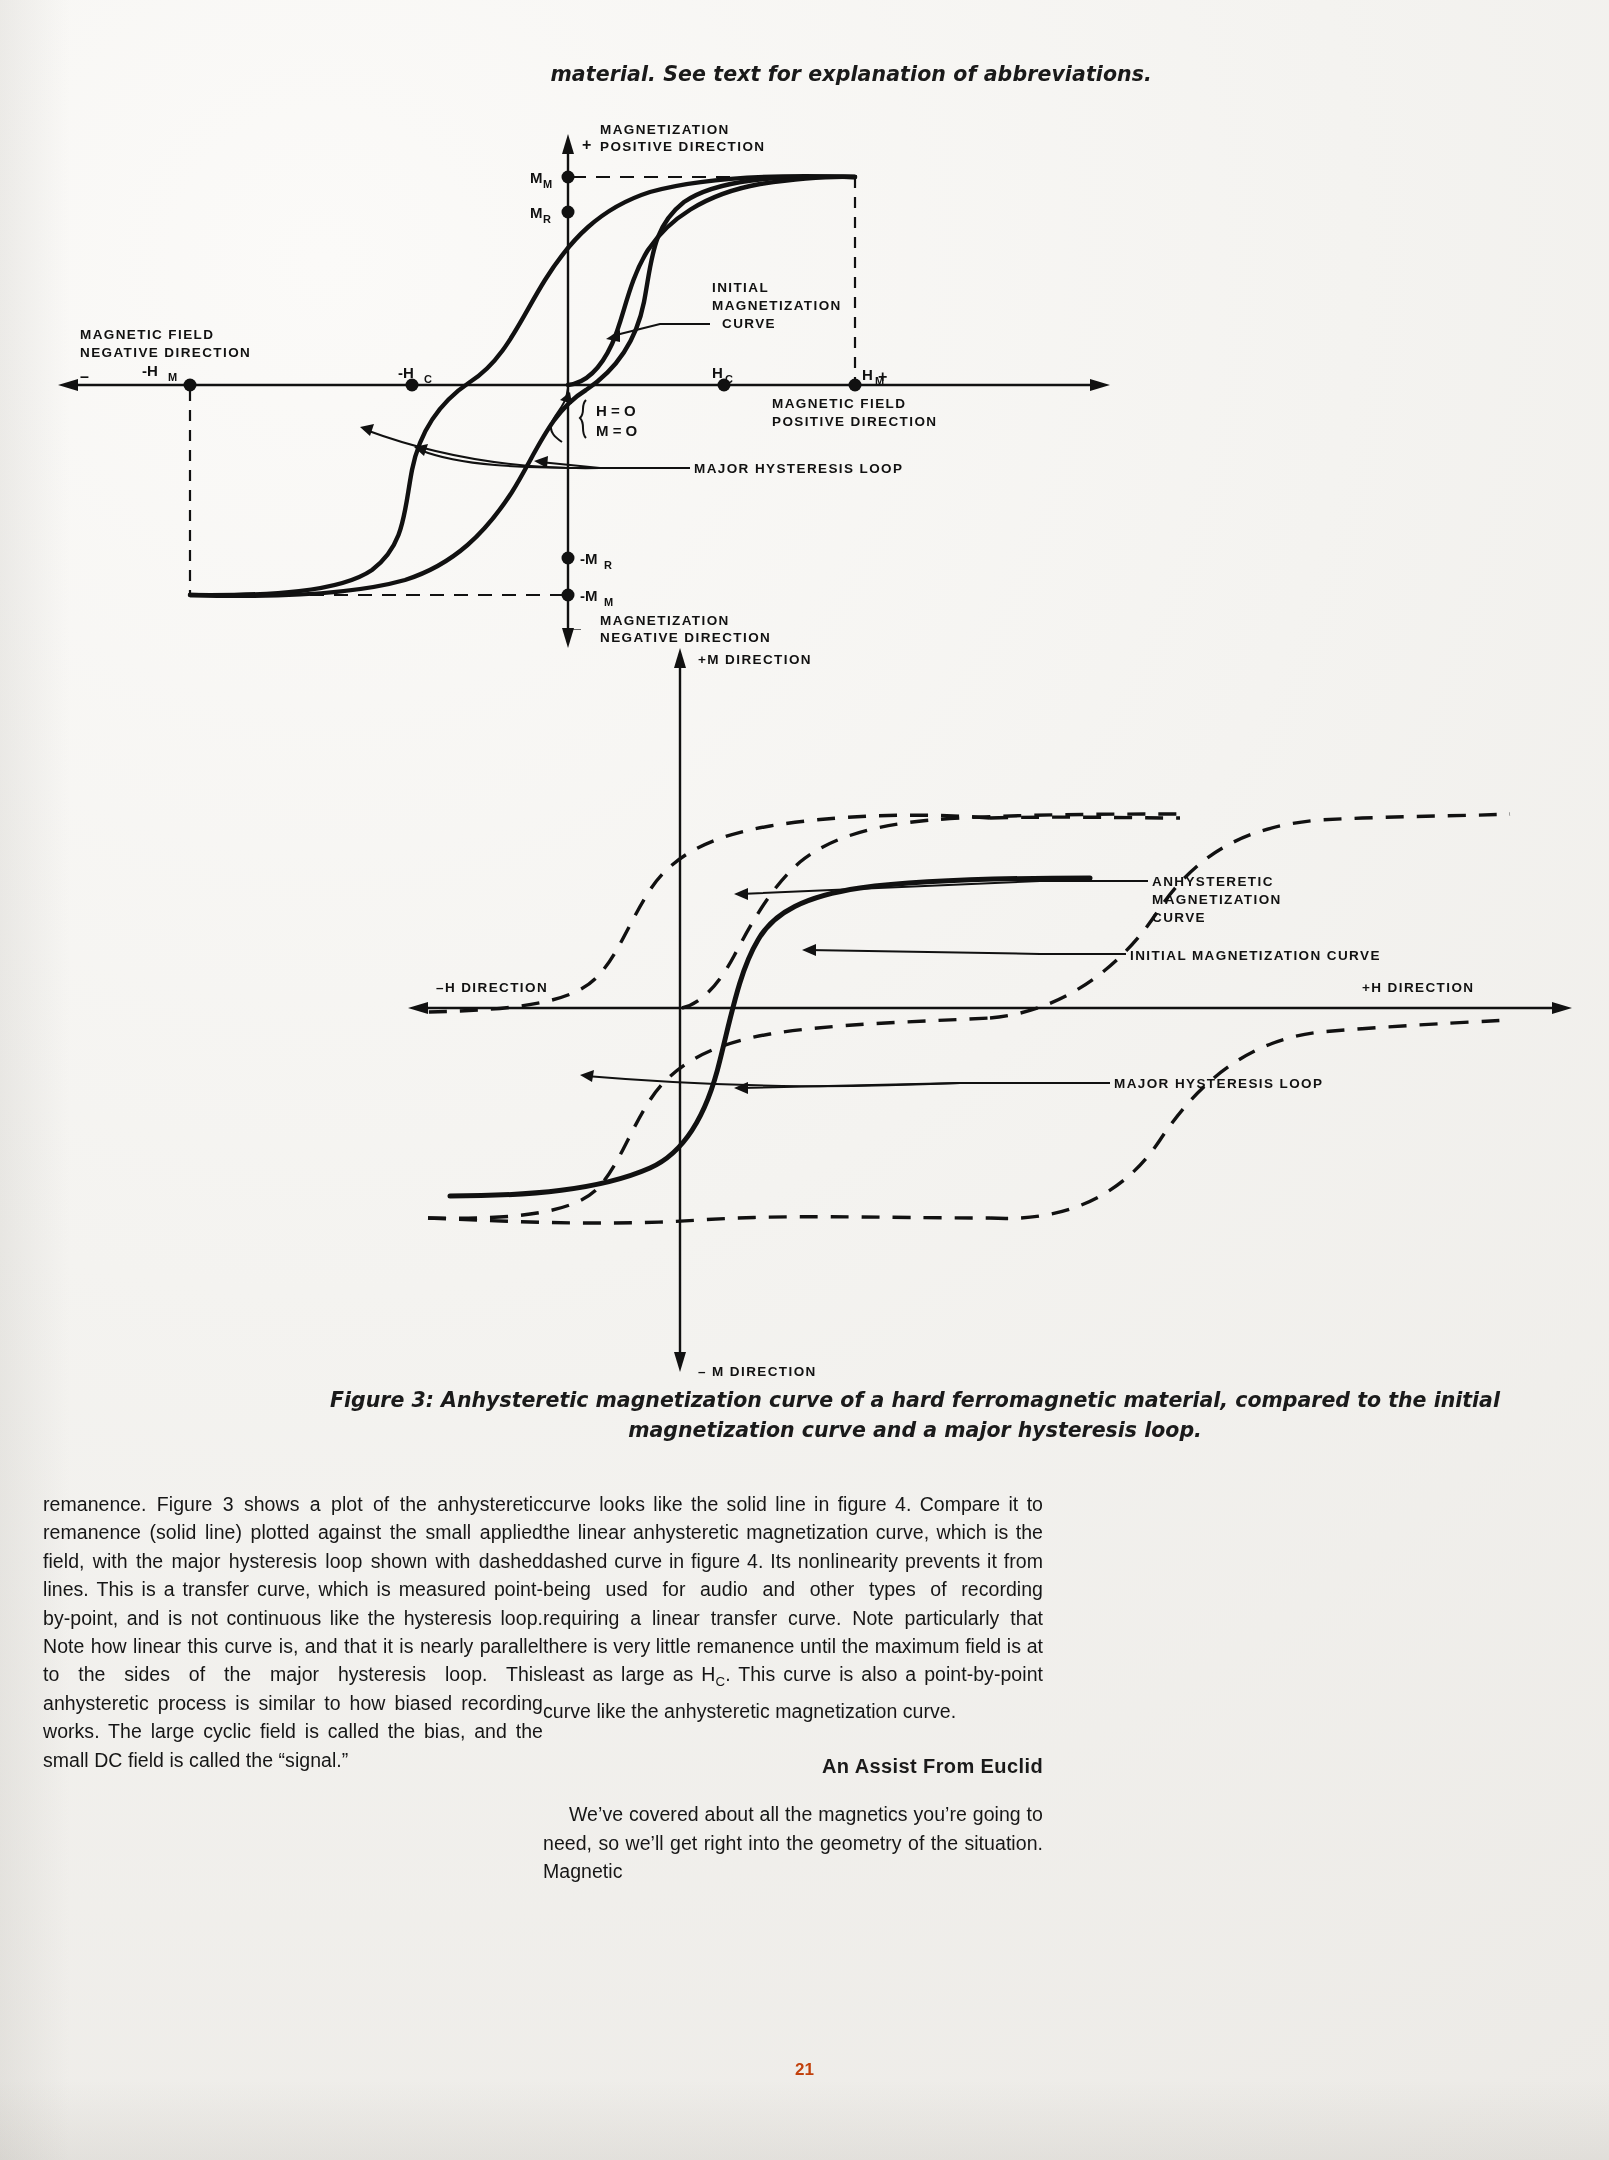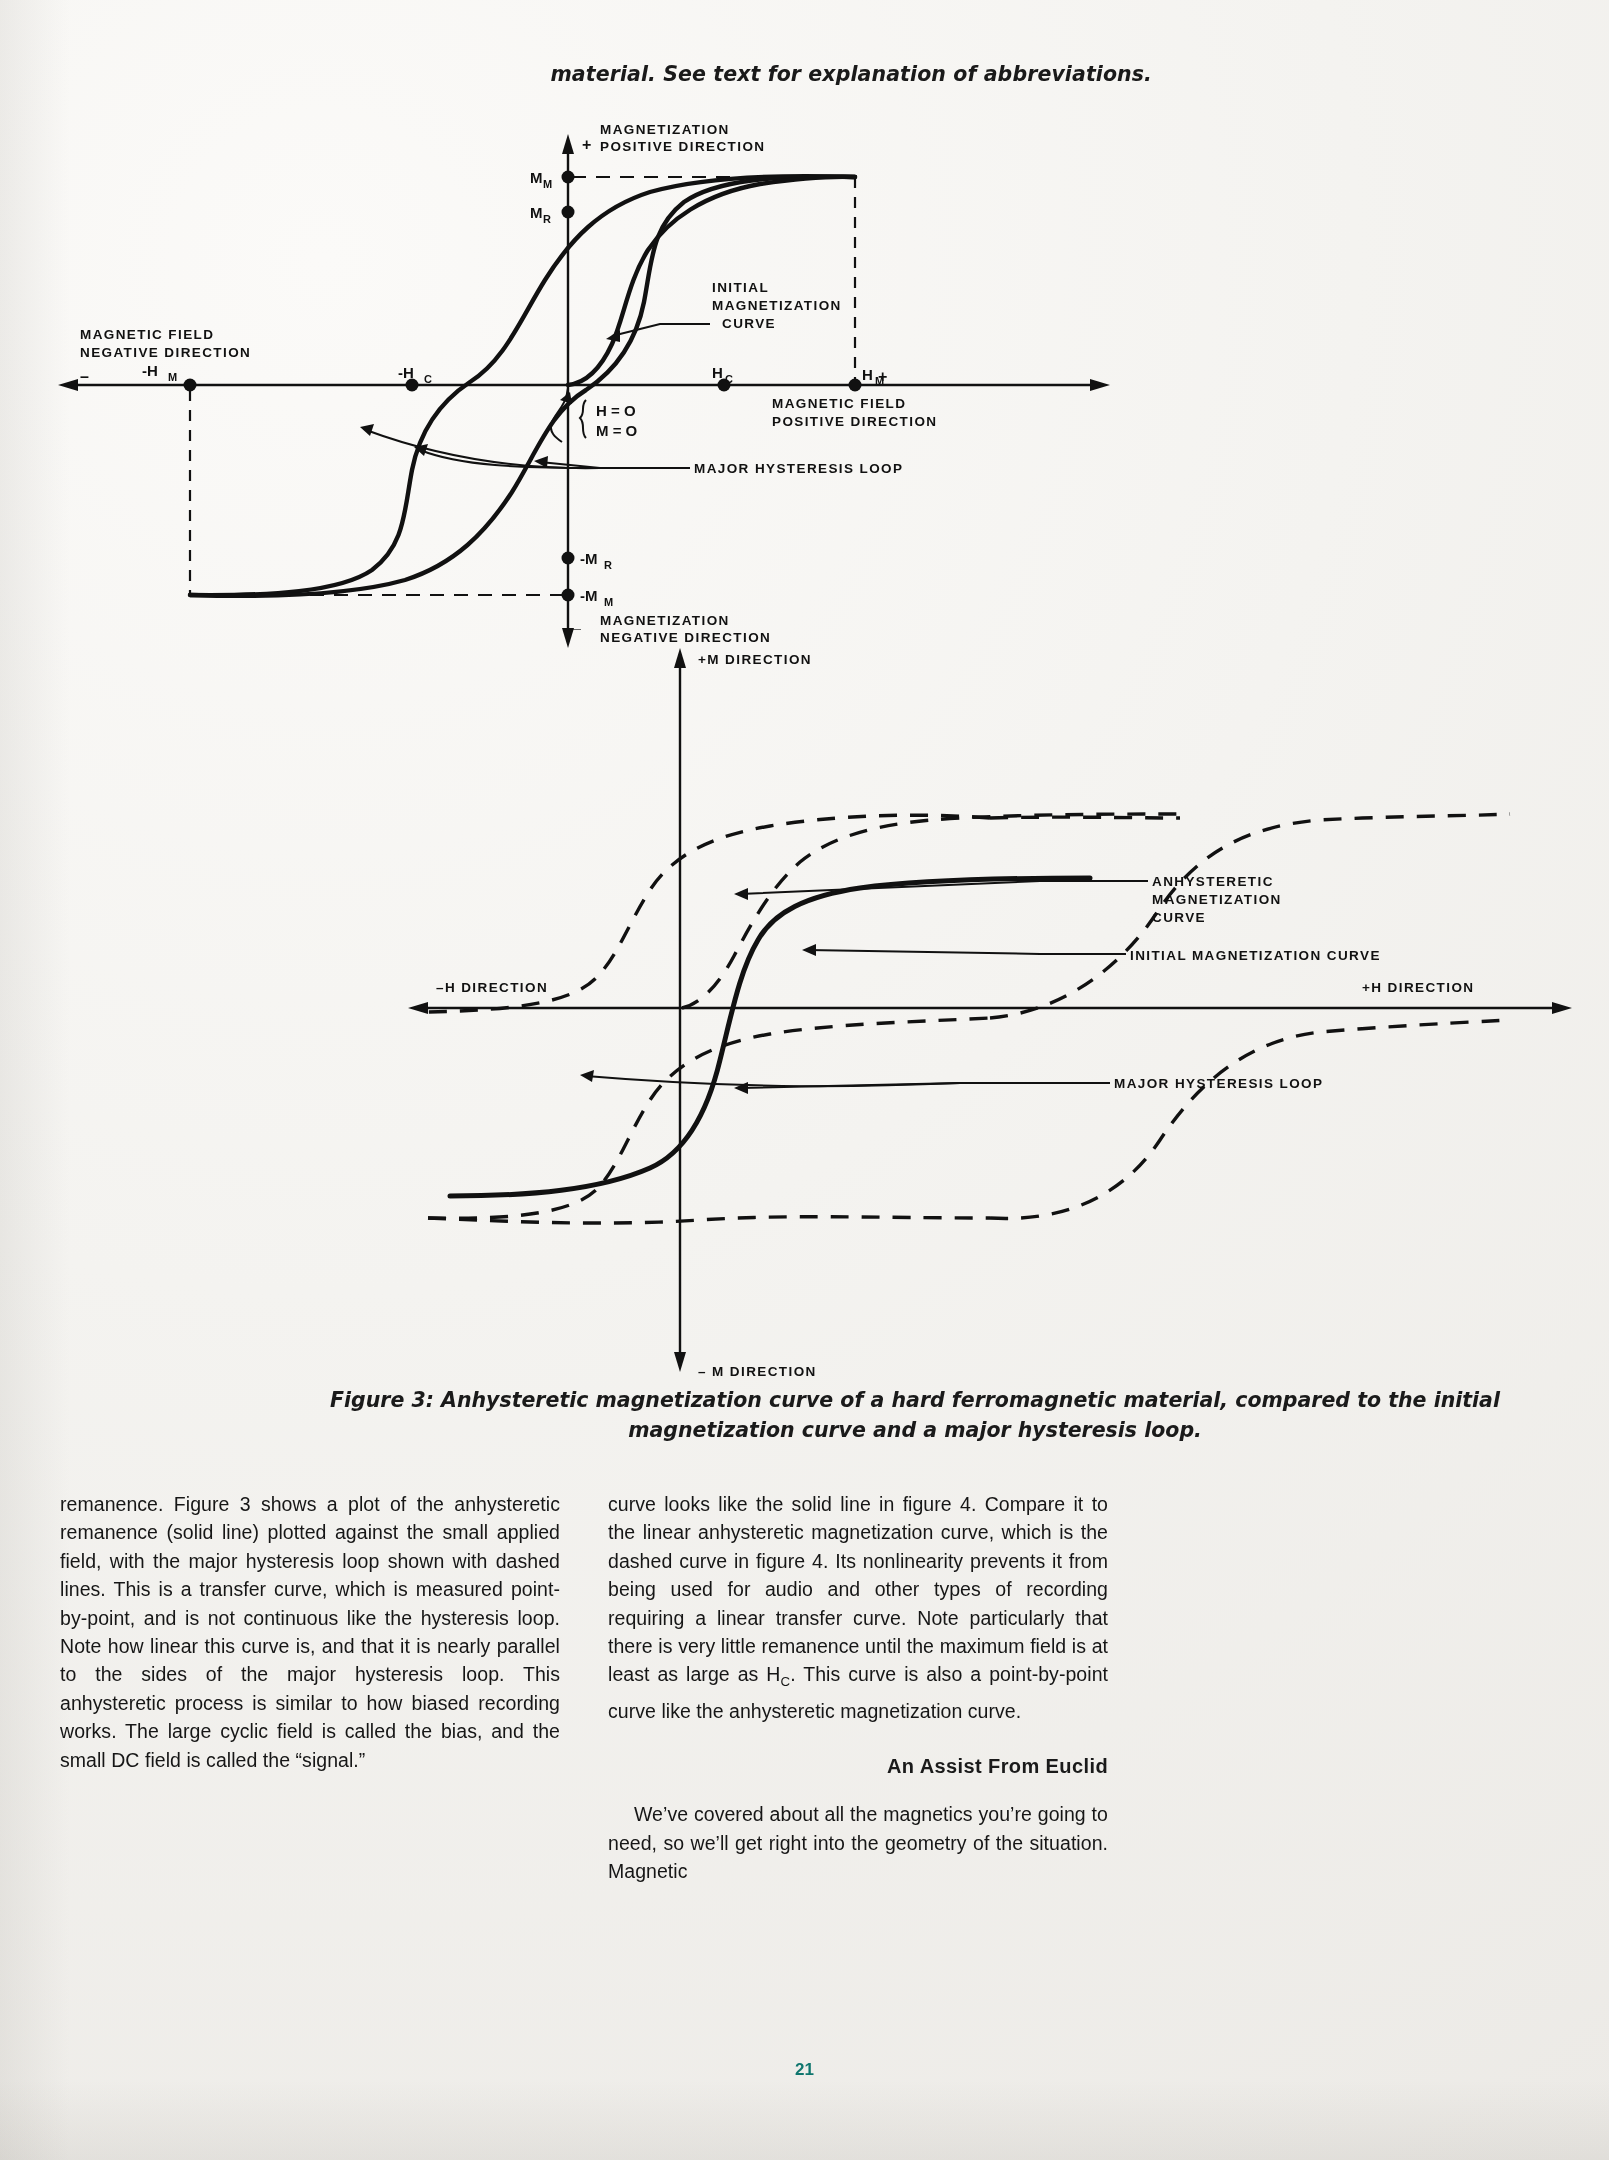--- a/index.html
+++ b/index.html
@@ -60,23 +60,23 @@
     letter-spacing:1.4px;
     fill:#111;
   }
   .sym{font-family:"Liberation Sans", sans-serif;font-weight:700;font-size:15px;fill:#111;letter-spacing:0;}
   .symsub{font-size:11px;}
   .plus{font-family:"Liberation Sans",sans-serif;font-weight:700;font-size:16px;fill:#111;}
 
   
   .body-cols{
     position:absolute;
-    left:60px;top:1490px;
+    left:43px;top:1490px;
     width:1500px;
-    display:flex;gap:48px;
+    display:flex;
   }
   .col{width:500px;}
   .col p{
     margin:0;
     font-family:"Liberation Sans", sans-serif;
     font-size:19.5px;
     line-height:28.4px;
     text-align:justify;
     letter-spacing:.05px;
     color:#161616;
@@ -91,21 +91,21 @@
     text-align:right;
   }
   sub{font-size:.68em;}
 
   .page-number{
     position:absolute;
     left:0;right:0;top:2060px;
     text-align:center;
     font-family:"Liberation Sans", sans-serif;
     font-weight:700;font-size:17px;
-    color:#0f766e;
+    color:#c2410c;
   }
 </style>
 </head>
 <body>
 
 <div class="page"></div>
 <div class="vignette"></div>
 
 <div class="fig2-caption">
   <span class="l2">material. See text for explanation of abbreviations.</span>

